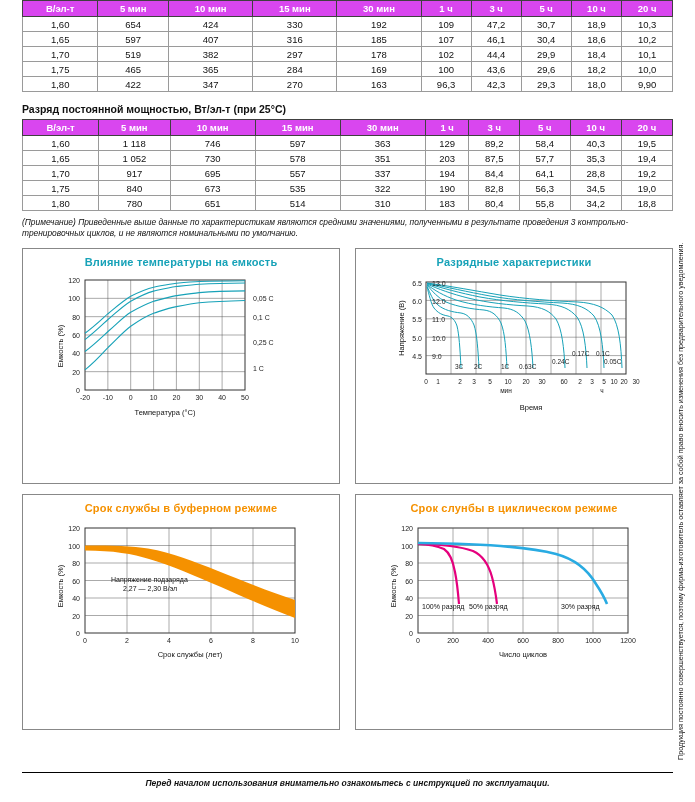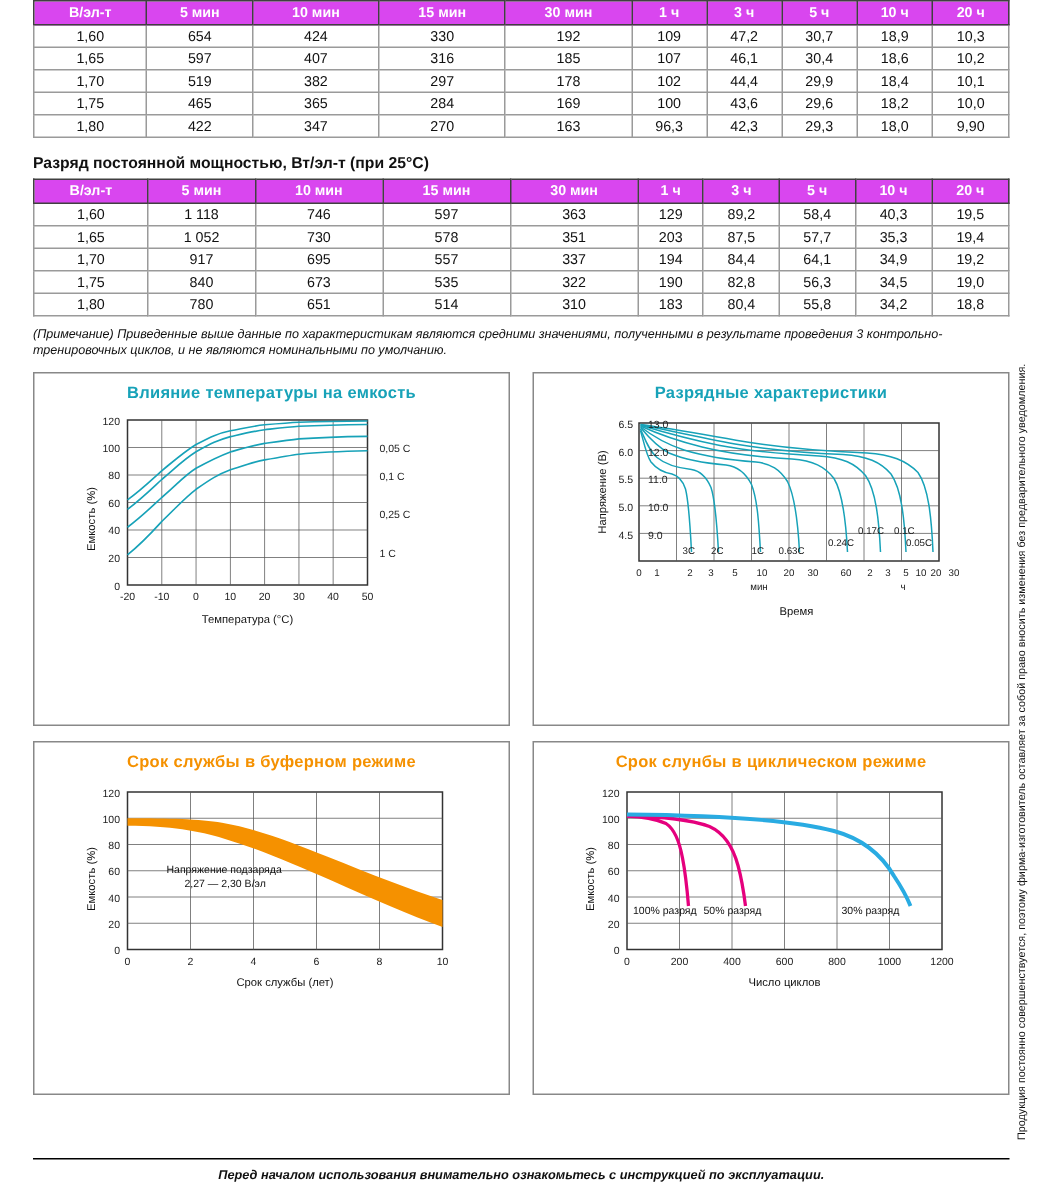--- a/index.html
+++ b/index.html
@@ -273,21 +273,21 @@
         </tr>
         <tr>
           <td>1,70</td>
           <td>917</td>
           <td>695</td>
           <td>557</td>
           <td>337</td>
           <td>194</td>
           <td>84,4</td>
           <td>64,1</td>
-          <td>34,9</td>
+          <td>28,8</td>
           <td>19,2</td>
         </tr>
         <tr>
           <td>1,75</td>
           <td>840</td>
           <td>673</td>
           <td>535</td>
           <td>322</td>
           <td>190</td>
           <td>82,8</td>

